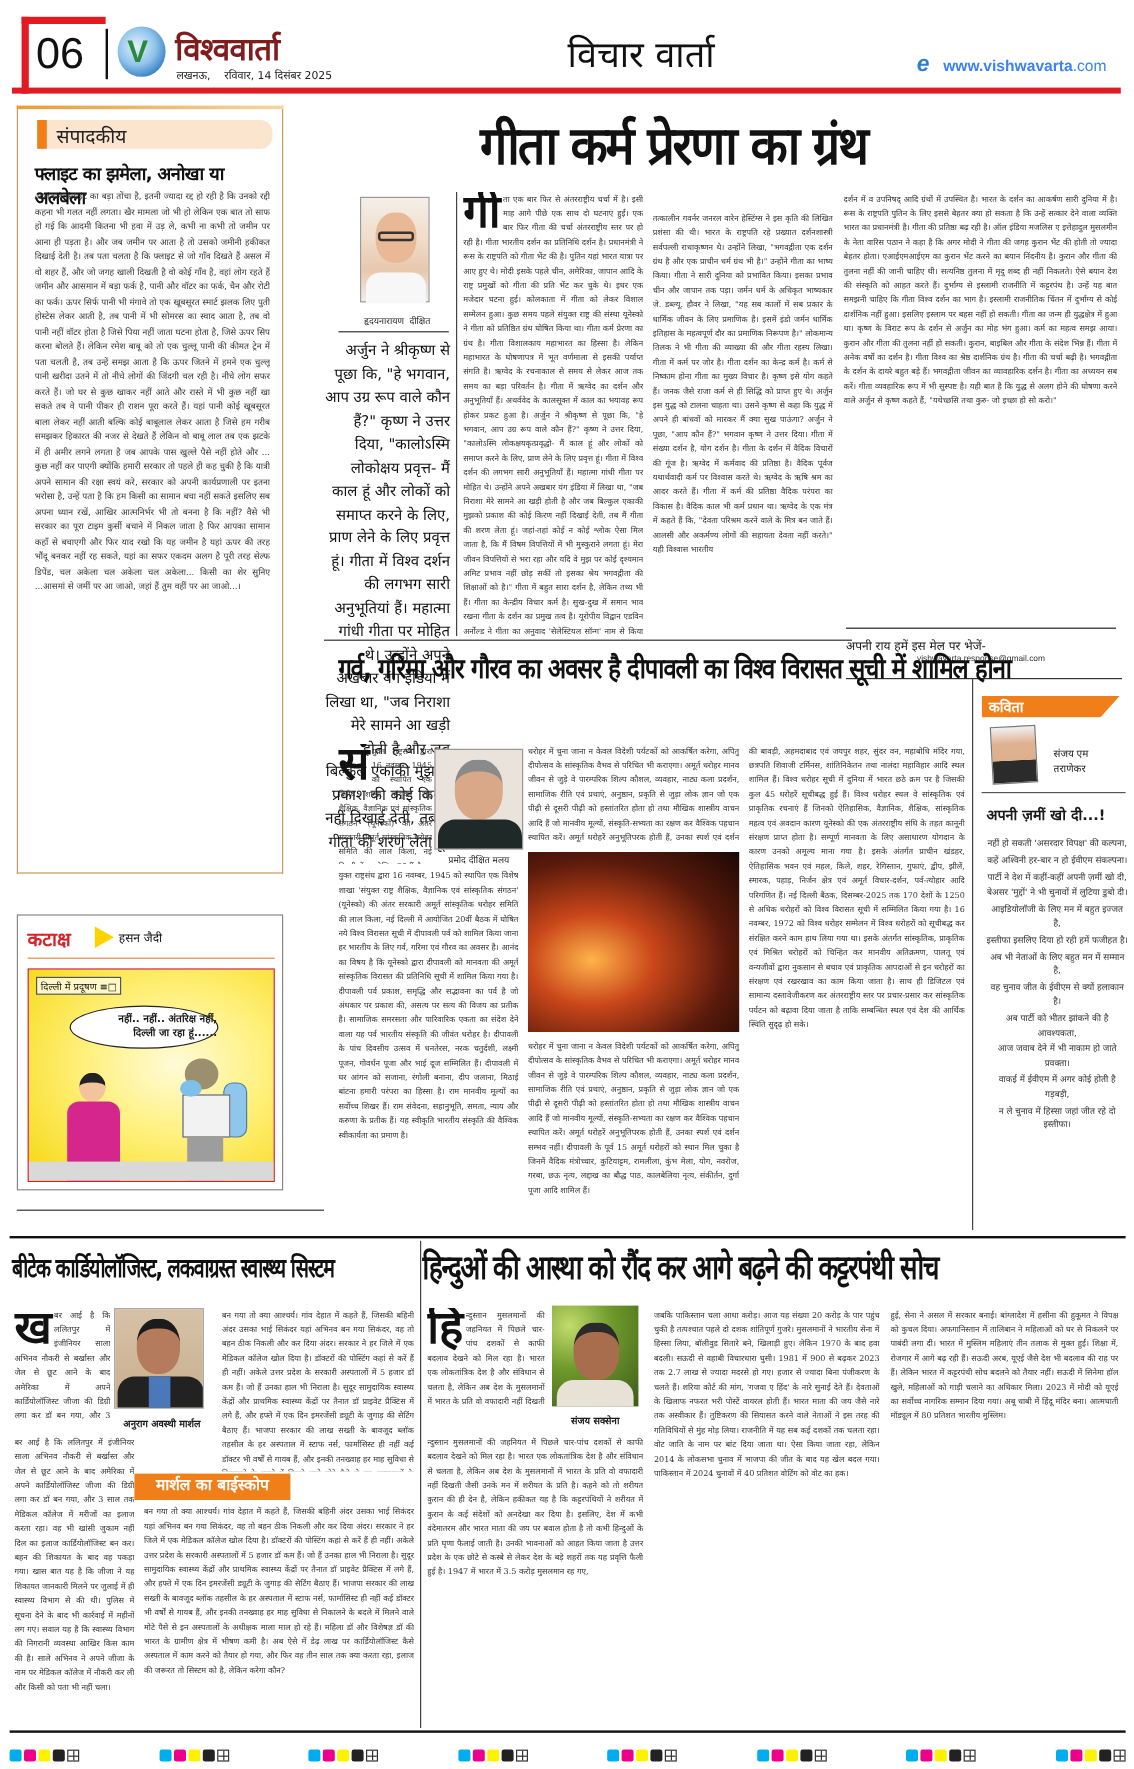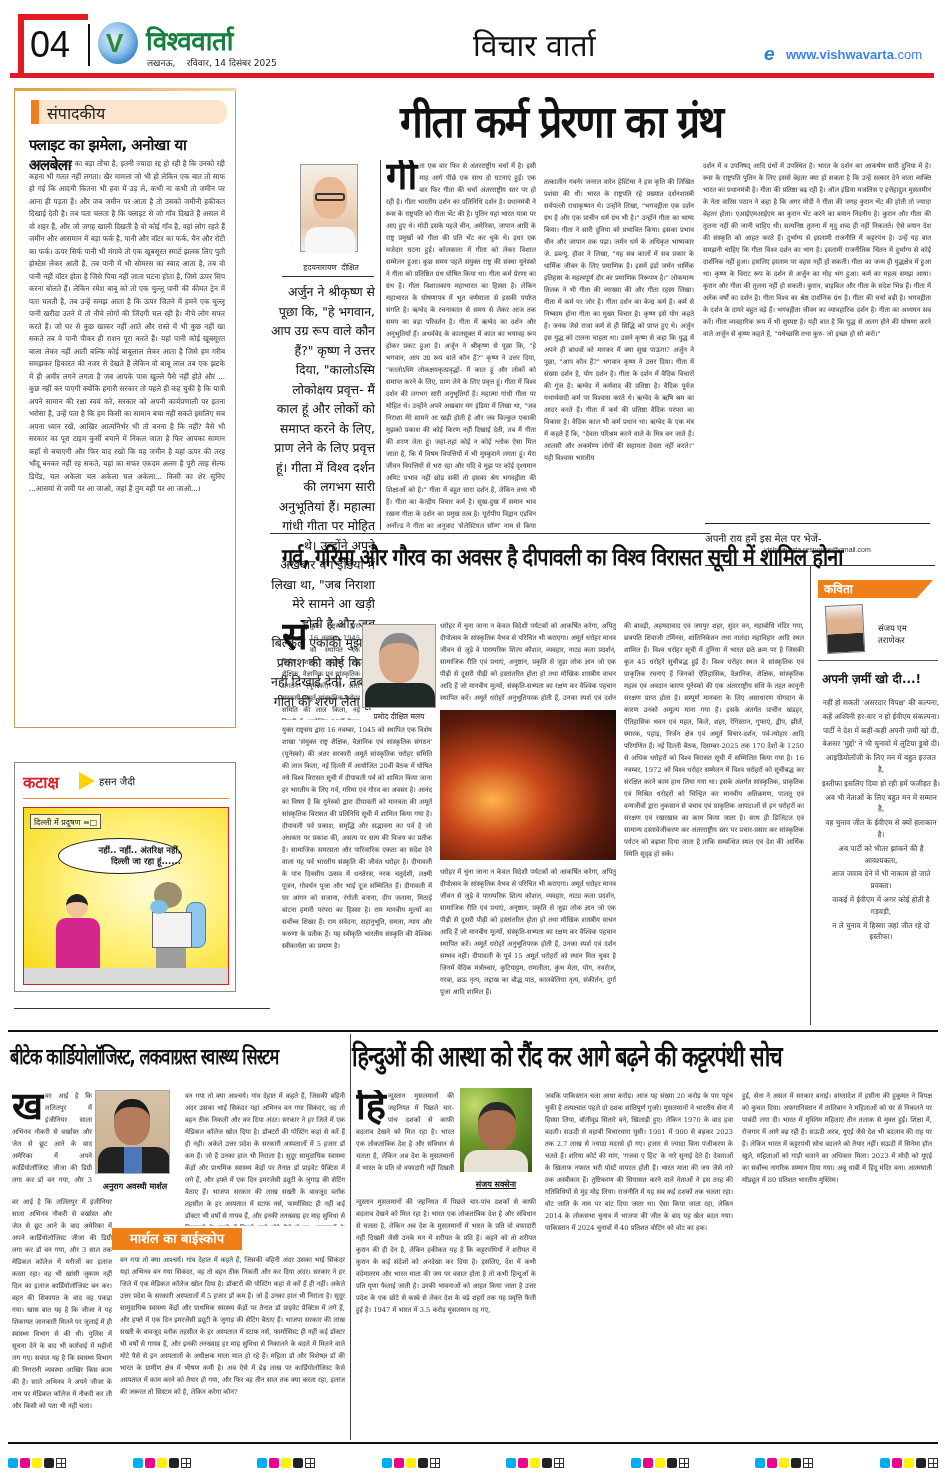--- a/index.html
+++ b/index.html
@@ -7,21 +7,21 @@
   body { position: relative; font-family: "DejaVu Serif", serif; color: #1a1a1a; }
   .abs { position: absolute; }
 
   
   .masthead { left: 10px; top: 0; width: 925px; height: 80px; }
   .red-frame { position: absolute; left: 8px; top: 14px; width: 70px; height: 64px; border-left: 6px solid #e21b23; border-top: 6px solid #e21b23; }
   .page-num { position: absolute; left: 20px; top: 24px; font-size: 36px; font-family: "Liberation Sans", sans-serif; color: #111; }
   .mast-sep { position: absolute; left: 78px; top: 24px; width: 2px; height: 42px; background: #111; }
   .logo { position: absolute; left: 88px; top: 22px; width: 40px; height: 42px; border-radius: 50%; background: radial-gradient(circle at 40% 40%, #e6f1fb 0%, #8fc3ea 45%, #2b7ac0 80%, #1a5ca0 100%); }
   .logo-v { position: absolute; left: 8px; top: 6px; font-family: "Liberation Sans", sans-serif; font-weight: bold; font-size: 26px; color: #2a8a3a; }
-  .brand { position: absolute; left: 136px; top: 22px; font-size: 26px; font-weight: bold; font-family: "DejaVu Sans", sans-serif; color: #15803d; letter-spacing: -0.5px; }
+  .brand { position: absolute; left: 136px; top: 22px; font-size: 26px; font-weight: bold; font-family: "DejaVu Sans", sans-serif; color: #7f1d1d; letter-spacing: -0.5px; }
   .dateline { position: absolute; left: 137px; top: 56px; font-size: 9px; font-family: "DejaVu Sans", sans-serif; color: #222; text-align: center; }
   .section-title { position: absolute; left: 463px; top: 24px; font-size: 30px; font-family: "DejaVu Sans", sans-serif; color: #111; }
   .web { position: absolute; left: 752px; top: 47px; font-size: 13px; font-weight: bold; font-family: "Liberation Sans", sans-serif; color: #3b82f6; }
   .web .dom { font-weight: normal; }
   .ie-icon { position: absolute; left: 754px; top: 46px; width: 18px; height: 16px; font-family: "Liberation Sans", sans-serif; font-style: italic; font-weight: bold; color: #2a7fd4; font-size: 19px; line-height: 16px; }
   .red-rule { left: 10px; top: 73px; width: 924px; height: 5px; background: #e21b23; }
 
   
   .editorial { left: 14px; top: 88px; width: 222px; height: 640px; border: 1px solid #c99a5c; border-top: none; }
   .editorial-top { position: absolute; left: -1px; top: 0; width: 222px; height: 3px; background: linear-gradient(90deg, #e69c3a, #f3d7a6); }
@@ -91,36 +91,36 @@
   .hindu-headline { left: 352px; top: 1036px; font-size: 28px; font-weight: bold; font-family: "DejaVu Sans", sans-serif; color: #111; letter-spacing: -1.5px; white-space: nowrap; transform: scaleX(0.77); transform-origin: left; }
   .anurag-photo { left: 95px; top: 1090px; width: 75px; height: 84px; border: 1px solid #aaa; background: linear-gradient(180deg, #d6c2a7 0%, #c8ae8c 100%); overflow: hidden; }
   .anurag-photo .face { position: absolute; left: 18px; top: 8px; width: 36px; height: 46px; border-radius: 45%; background: #b57b5d; border-top: 8px solid #1b1b1b; }
   .anurag-photo .coat { position: absolute; left: 2px; top: 56px; width: 72px; height: 30px; background: #222; border-radius: 14px 14px 0 0; }
   .anurag-photo .shirt { position: absolute; left: 28px; top: 56px; width: 18px; height: 30px; background: #4b78b8; }
   .anurag-byline { left: 95px; top: 1180px; width: 80px; font-size: 8px; text-align: center; font-family: "DejaVu Sans", sans-serif; font-weight: bold; }
   .bioscope { left: 112px; top: 1228px; width: 130px; height: 22px; background: #f07f1a; color: #fff; font-size: 13px; font-weight: bold; text-align: center; line-height: 22px; font-family: "DejaVu Sans", sans-serif; }
   .sanjay-photo { left: 460px; top: 1088px; width: 72px; height: 84px; background: radial-gradient(circle at 20% 20%, #c3dc6e 0%, #6f9a2c 40%, #3b5a18 100%); overflow: hidden; }
   .sanjay-photo .face { position: absolute; left: 18px; top: 14px; width: 38px; height: 48px; border-radius: 45%; background: #a86d4c; border-top: 8px solid #2a2a2a; }
   .sanjay-photo .shirt { position: absolute; left: 4px; top: 62px; width: 64px; height: 24px; background: #e7e1d6; border-radius: 14px 14px 0 0; }
-  .sanjay-byline { left: 460px; top: 1178px; width: 72px; font-size: 8px; text-align: center; font-family: "DejaVu Sans", sans-serif; font-weight: bold; text-decoration: underline; }
+  .sanjay-byline { left: 460px; top: 1178px; width: 72px; font-size: 8px; text-align: center; font-family: "DejaVu Sans", sans-serif; font-weight: bold; }
 
   .color-bar { left: 8px; top: 1455px; width: 930px; height: 16px; display: flex; justify-content: space-between; }
   .reg { display: flex; gap: 2px; align-items: center; }
   .sw { width: 10px; height: 10px; border-radius: 2px; }
   .cross { width: 10px; height: 10px; border: 1px solid #333; position: relative; }
   .cross::before { content: ""; position: absolute; left: 4px; top: 0; width: 1px; height: 8px; background: #333; }
   .cross::after { content: ""; position: absolute; left: 0; top: 4px; width: 8px; height: 1px; background: #333; }
   .bottom-rule { left: 8px; top: 1442px; width: 930px; height: 2px; background: #111; }
 </style>
 </head>
 <body>
 
 <div class="abs masthead">
   <div class="red-frame"></div>
-  <div class="page-num">04</div>
+  <div class="page-num">06</div>
   <div class="mast-sep"></div>
   <div class="logo">
       <span class="logo-v">V</span>
     </div>
   <div class="brand">विश्ववार्ता</div>
   <div class="dateline">
     <span>लखनऊ,</span>&nbsp;&nbsp;&nbsp;
     <span>रविवार, 14 दिसंबर 2025</span>
   </div>
   <div class="section-title">विचार वार्ता</div>

